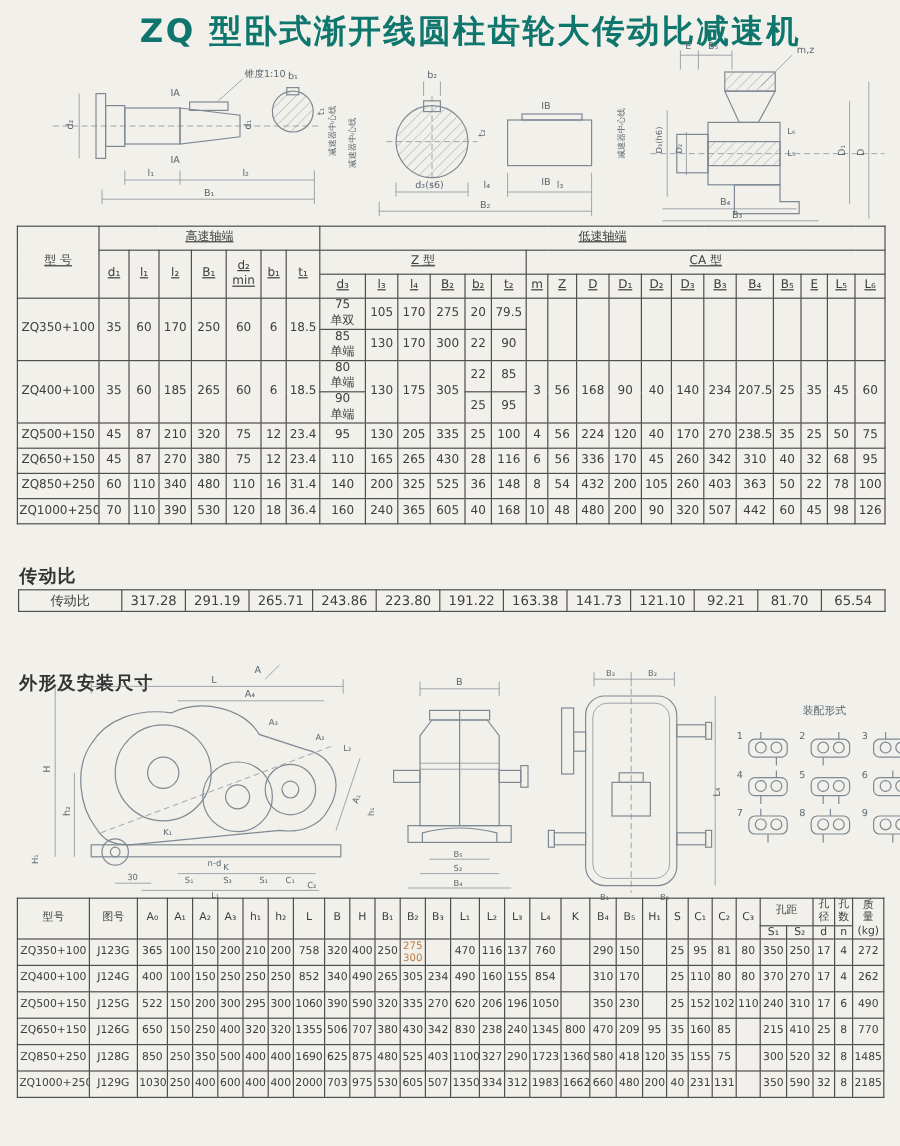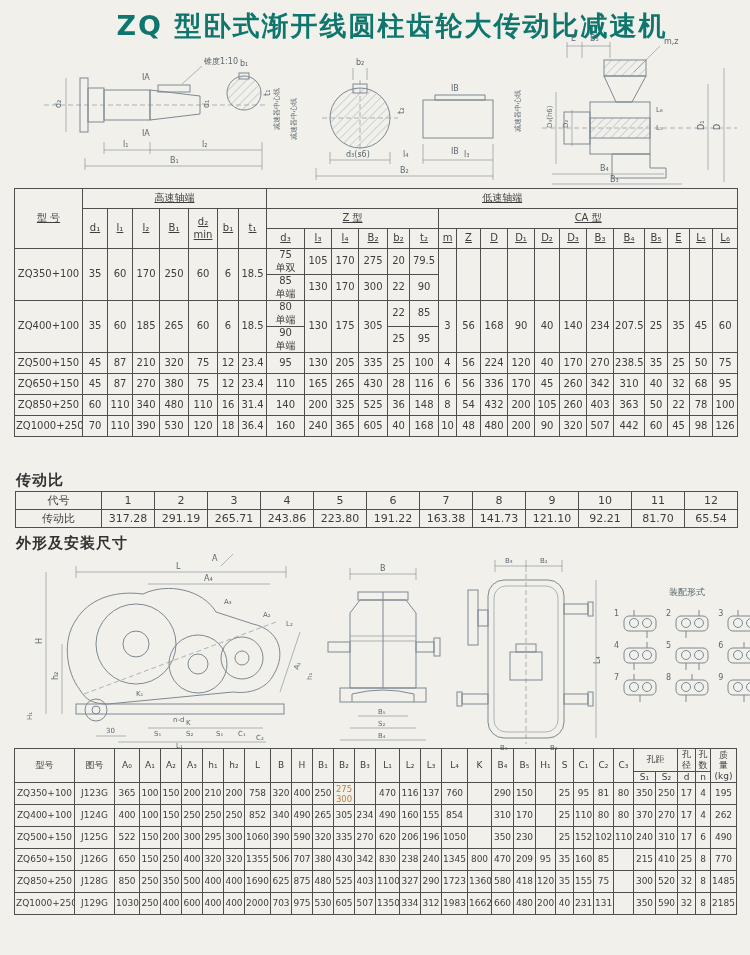--- a/index.html
+++ b/index.html
@@ -421,53 +421,38 @@
         <col style="width:53px">
         <col style="width:53px">
         <col style="width:53px">
         <col style="width:53px">
         <col style="width:53px">
         <col style="width:53px">
         <col style="width:53px">
       </colgroup>
   <tbody>
         <tr>
-          <td>代号</td>
-          <td>1</td>
-          <td>2</td>
-          <td>3</td>
-          <td>4</td>
-          <td>5</td>
-          <td>6</td>
-          <td>7</td>
-          <td>8</td>
-          <td>9</td>
-          <td>10</td>
-          <td>11</td>
-          <td>12</td>
-        </tr>
-        <tr>
           <td>传动比</td>
           <td>317.28</td>
           <td>291.19</td>
           <td>265.71</td>
           <td>243.86</td>
           <td>223.80</td>
           <td>191.22</td>
           <td>163.38</td>
           <td>141.73</td>
           <td>121.10</td>
           <td>92.21</td>
           <td>81.70</td>
           <td>65.54</td>
         </tr>
       </tbody>
     </table>
 
-  <div class="abs section-h" style="left:16px;top:534px">外形及安装尺寸</div>
+  <div class="abs section-h" style="left:16px;top:560px">外形及安装尺寸</div>
 
   <svg class="abs draw" style="left:18px;top:552px" width="302" height="196" viewBox="0 0 302 196">
     <g>
       <path d="M 62,138 C 48,120 44,88 58,68 C 70,48 95,38 125,42 C 150,30 185,38 198,60 L 235,72 C 262,78 268,102 256,122 C 248,138 230,142 215,140 L 90,152 C 75,152 68,148 62,138 Z"></path>
       <circle cx="118" cy="92" r="40"></circle>
         <circle cx="118" cy="92" r="13"></circle>
       <circle cx="180" cy="112" r="29"></circle>
         <circle cx="180" cy="112" r="10"></circle>
       <circle cx="224" cy="106" r="21"></circle>
         <circle cx="224" cy="106" r="7"></circle>
@@ -759,21 +744,21 @@
           <td>150</td>
           <td></td>
           <td>25</td>
           <td>95</td>
           <td>81</td>
           <td>80</td>
           <td>350</td>
           <td>250</td>
           <td>17</td>
           <td>4</td>
-          <td>195</td>
+          <td>272</td>
         </tr>
         <tr>
           <td>ZQ400+100</td>
           <td>J124G</td>
           <td>400</td>
           <td>100</td>
           <td>150</td>
           <td>250</td>
           <td>250</td>
           <td>250</td>

